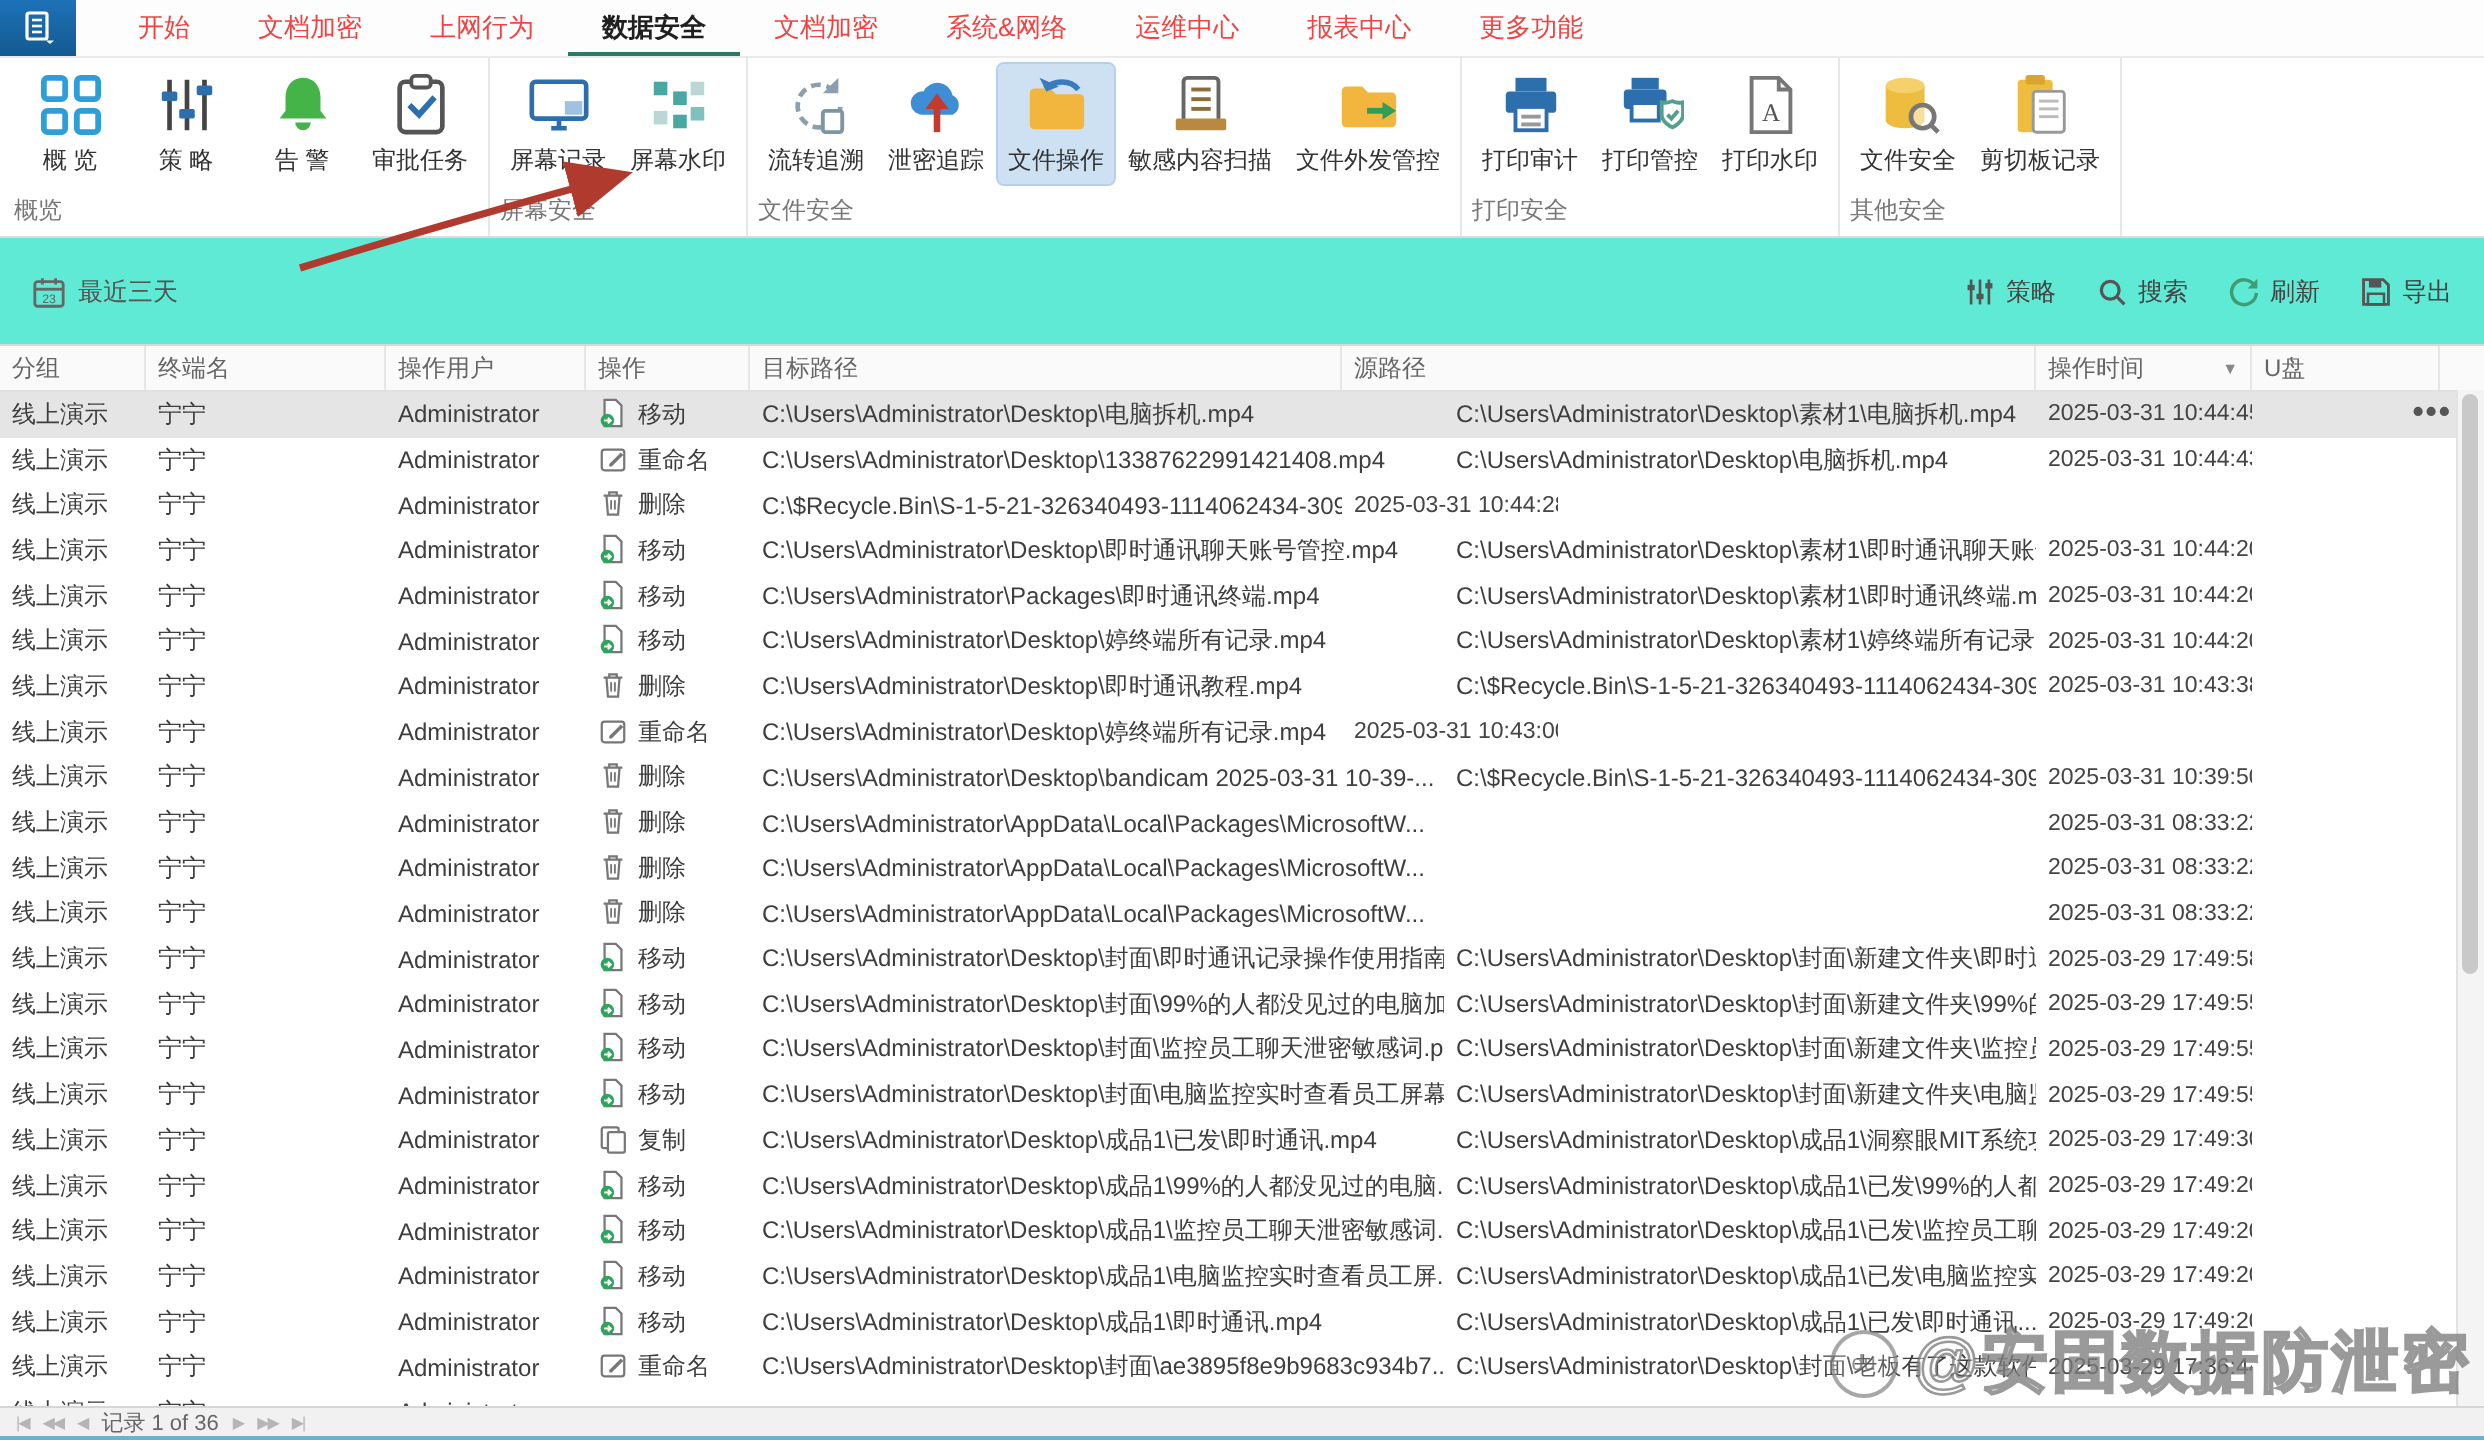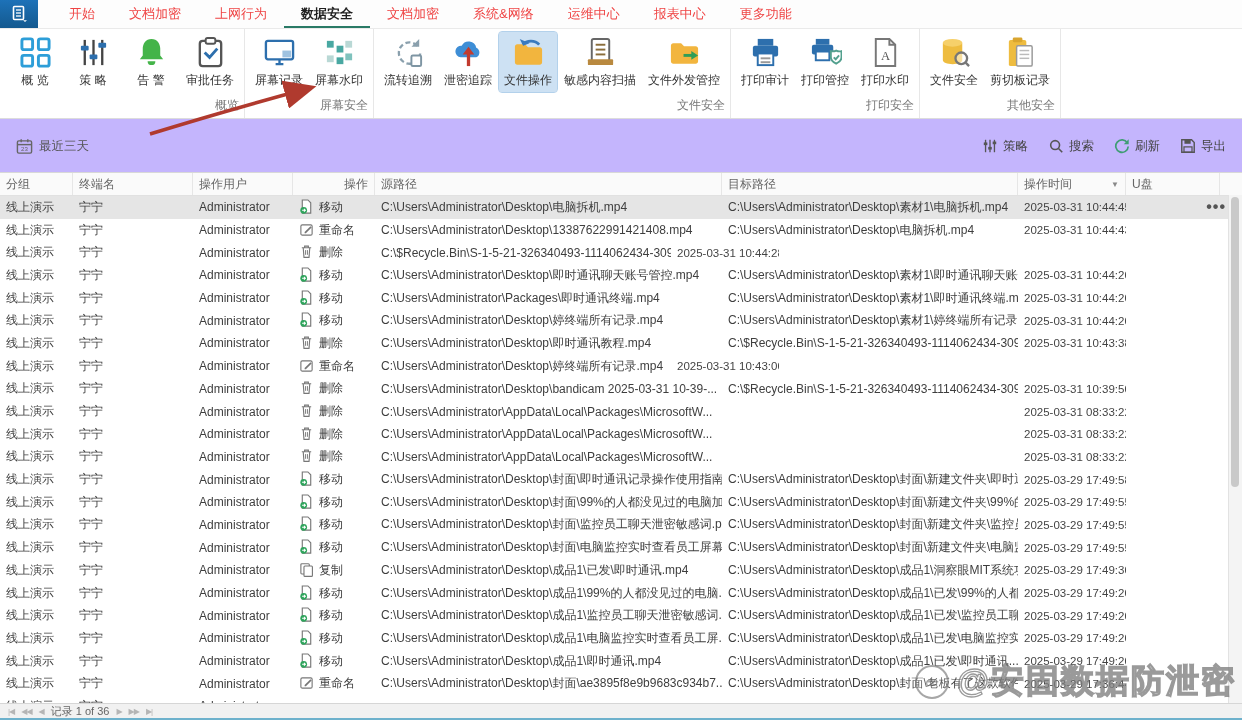--- a/index.html
+++ b/index.html
@@ -14,23 +14,23 @@
   .menu-item.active{color:#1f1f1f;font-weight:bold;box-shadow:inset 0 -2px 0 #2a7a66;}
   
   .ribbon{height:89px;background:#fff;border-bottom:1px solid #dcdcdc;display:flex;align-items:stretch;padding-left:2px;}
   .ribbon-group{display:flex;flex-direction:column;border-right:1px solid #e7e7e7;padding:3px 5px 0;}
   .ribbon-items{display:flex;flex:1;align-items:flex-start;gap:2px;}
   .ribbon-item{display:flex;flex-direction:column;align-items:center;padding:4px 5px 3px;min-width:46px;border-radius:3px;cursor:pointer;}
   .ribbon-item.highlight{background:#cde1f3;outline:1px solid #b3d1eb;}
   .icn{display:inline-flex;}
   .ribbon-item .icn svg{width:33px;height:33px;}
   .ribbon-label{font-size:12px;color:#333;margin-top:3px;white-space:nowrap;}
-  .group-label{text-align:right;font-size:12px;color:#777;padding:2px 0 4px;}
+  .group-label{text-align:left;font-size:12px;color:#777;padding:2px 0 4px;}
   
-  .band{height:54px;background:#c4b5fd;display:flex;align-items:center;justify-content:space-between;padding:0 16px;box-sizing:border-box;}
+  .band{height:54px;background:#5eead4;display:flex;align-items:center;justify-content:space-between;padding:0 16px;box-sizing:border-box;}
   .date-filter{display:flex;align-items:center;gap:6px;font-size:12.5px;color:#555;cursor:pointer;}
   .date-filter .icn svg{width:17px;height:17px;}
   .band-actions{display:flex;gap:20px;}
   .band-action{display:flex;align-items:center;gap:5px;font-size:12.5px;color:#444;cursor:pointer;}
   .band-action .icn svg{width:16px;height:16px;}
   
   .grid{position:absolute;top:172px;left:0;right:0;bottom:16px;background:#fff;border-top:1px solid #d8d8d8;overflow:hidden;}
   .thead{display:flex;height:22px;background:#fafafa;border-bottom:1px solid #e1e1e1;}
   .th{box-sizing:border-box;padding:0 6px;line-height:21px;font-size:12px;color:#666;border-right:1px solid #e6e6e6;
       white-space:nowrap;overflow:hidden;display:flex;justify-content:space-between;align-items:center;flex-shrink:0;cursor:pointer;}
@@ -368,28 +368,28 @@
   <div class="thead" id="thead">
       <div class="th" style="width: 73px;">
         <span>分组</span>
       </div>
       <div class="th" style="width: 120px;">
         <span>终端名</span>
       </div>
       <div class="th" style="width: 100px;">
         <span>操作用户</span>
       </div>
-      <div class="th" style="width: 82px; justify-content: flex-end;">
+      <div class="th" style="width: 82px;">
         <span>操作</span>
+      </div>
+      <div class="th" style="width: 296px;">
+        <span>目标路径</span>
       </div>
       <div class="th" style="width: 347px;">
         <span>源路径</span>
-      </div>
-      <div class="th" style="width: 296px;">
-        <span>目标路径</span>
       </div>
       <div class="th" style="width: 108px;">
         <span>操作时间</span>
         <span class="caret">▼</span>
       </div>
       <div class="th" style="width: 94px;">
         <span>U盘</span>
       </div>
       <div class="th" style="width: 22px; border-right: none;"></div>
     </div>

